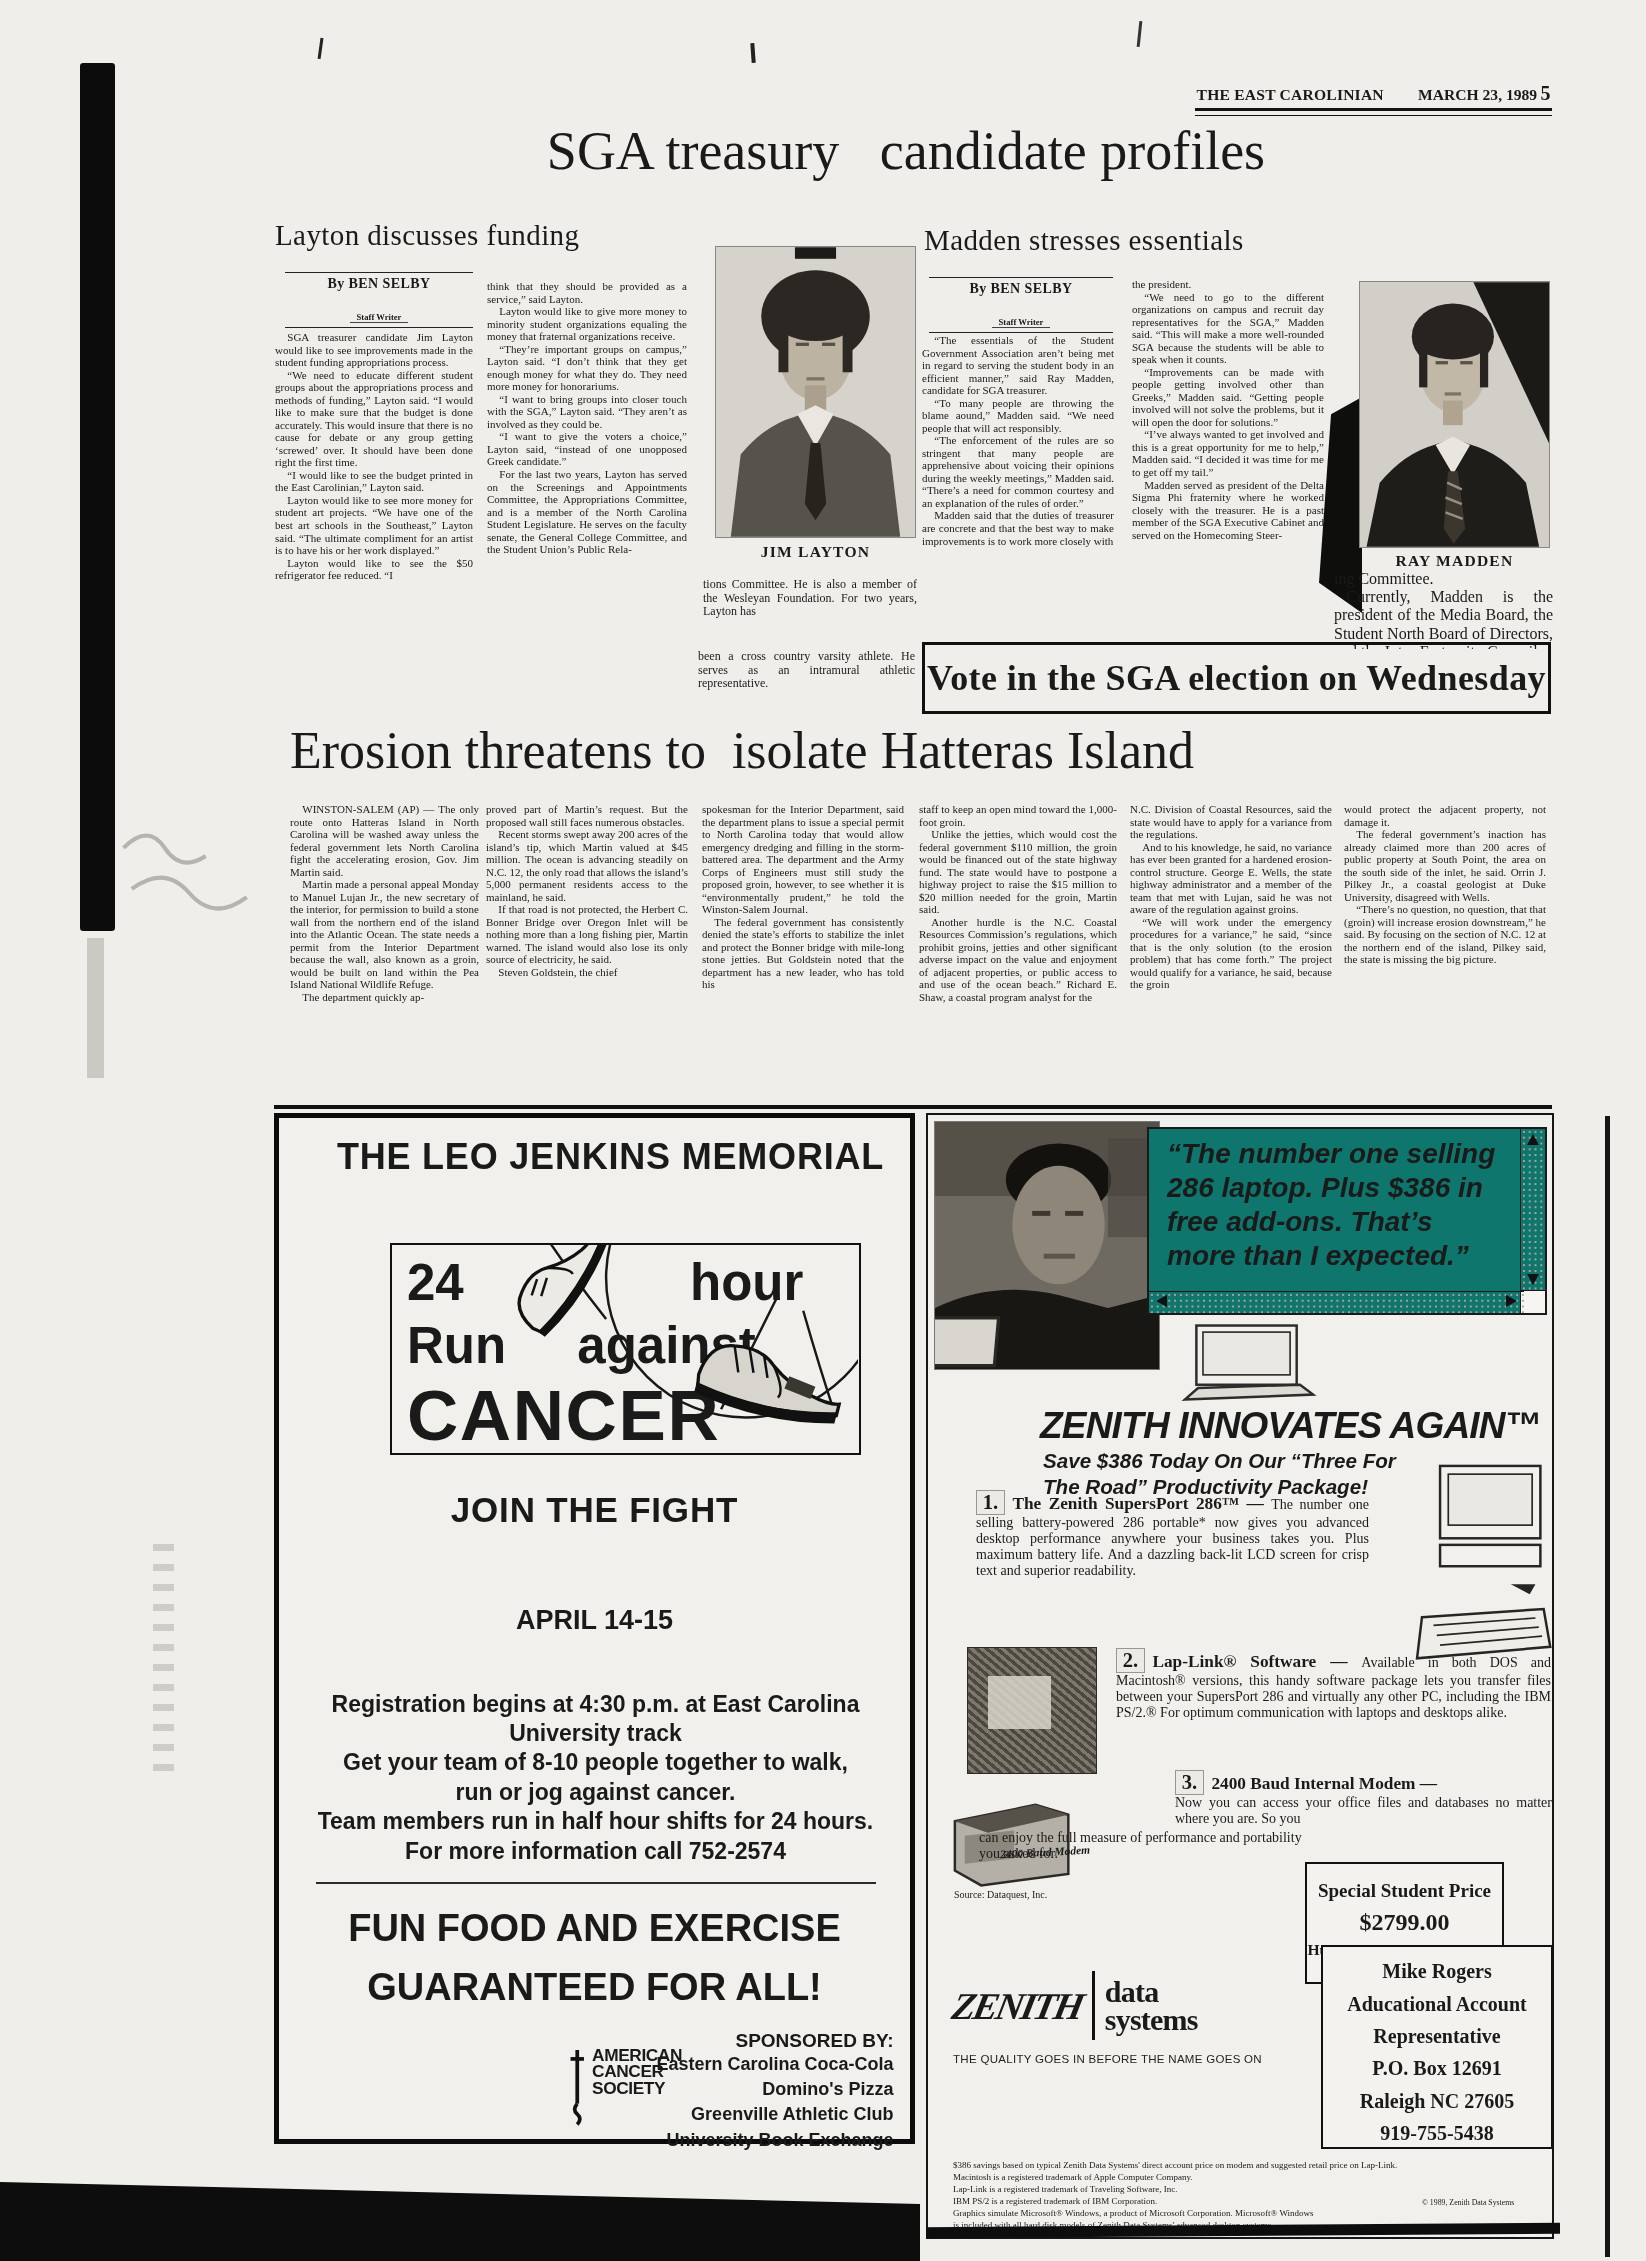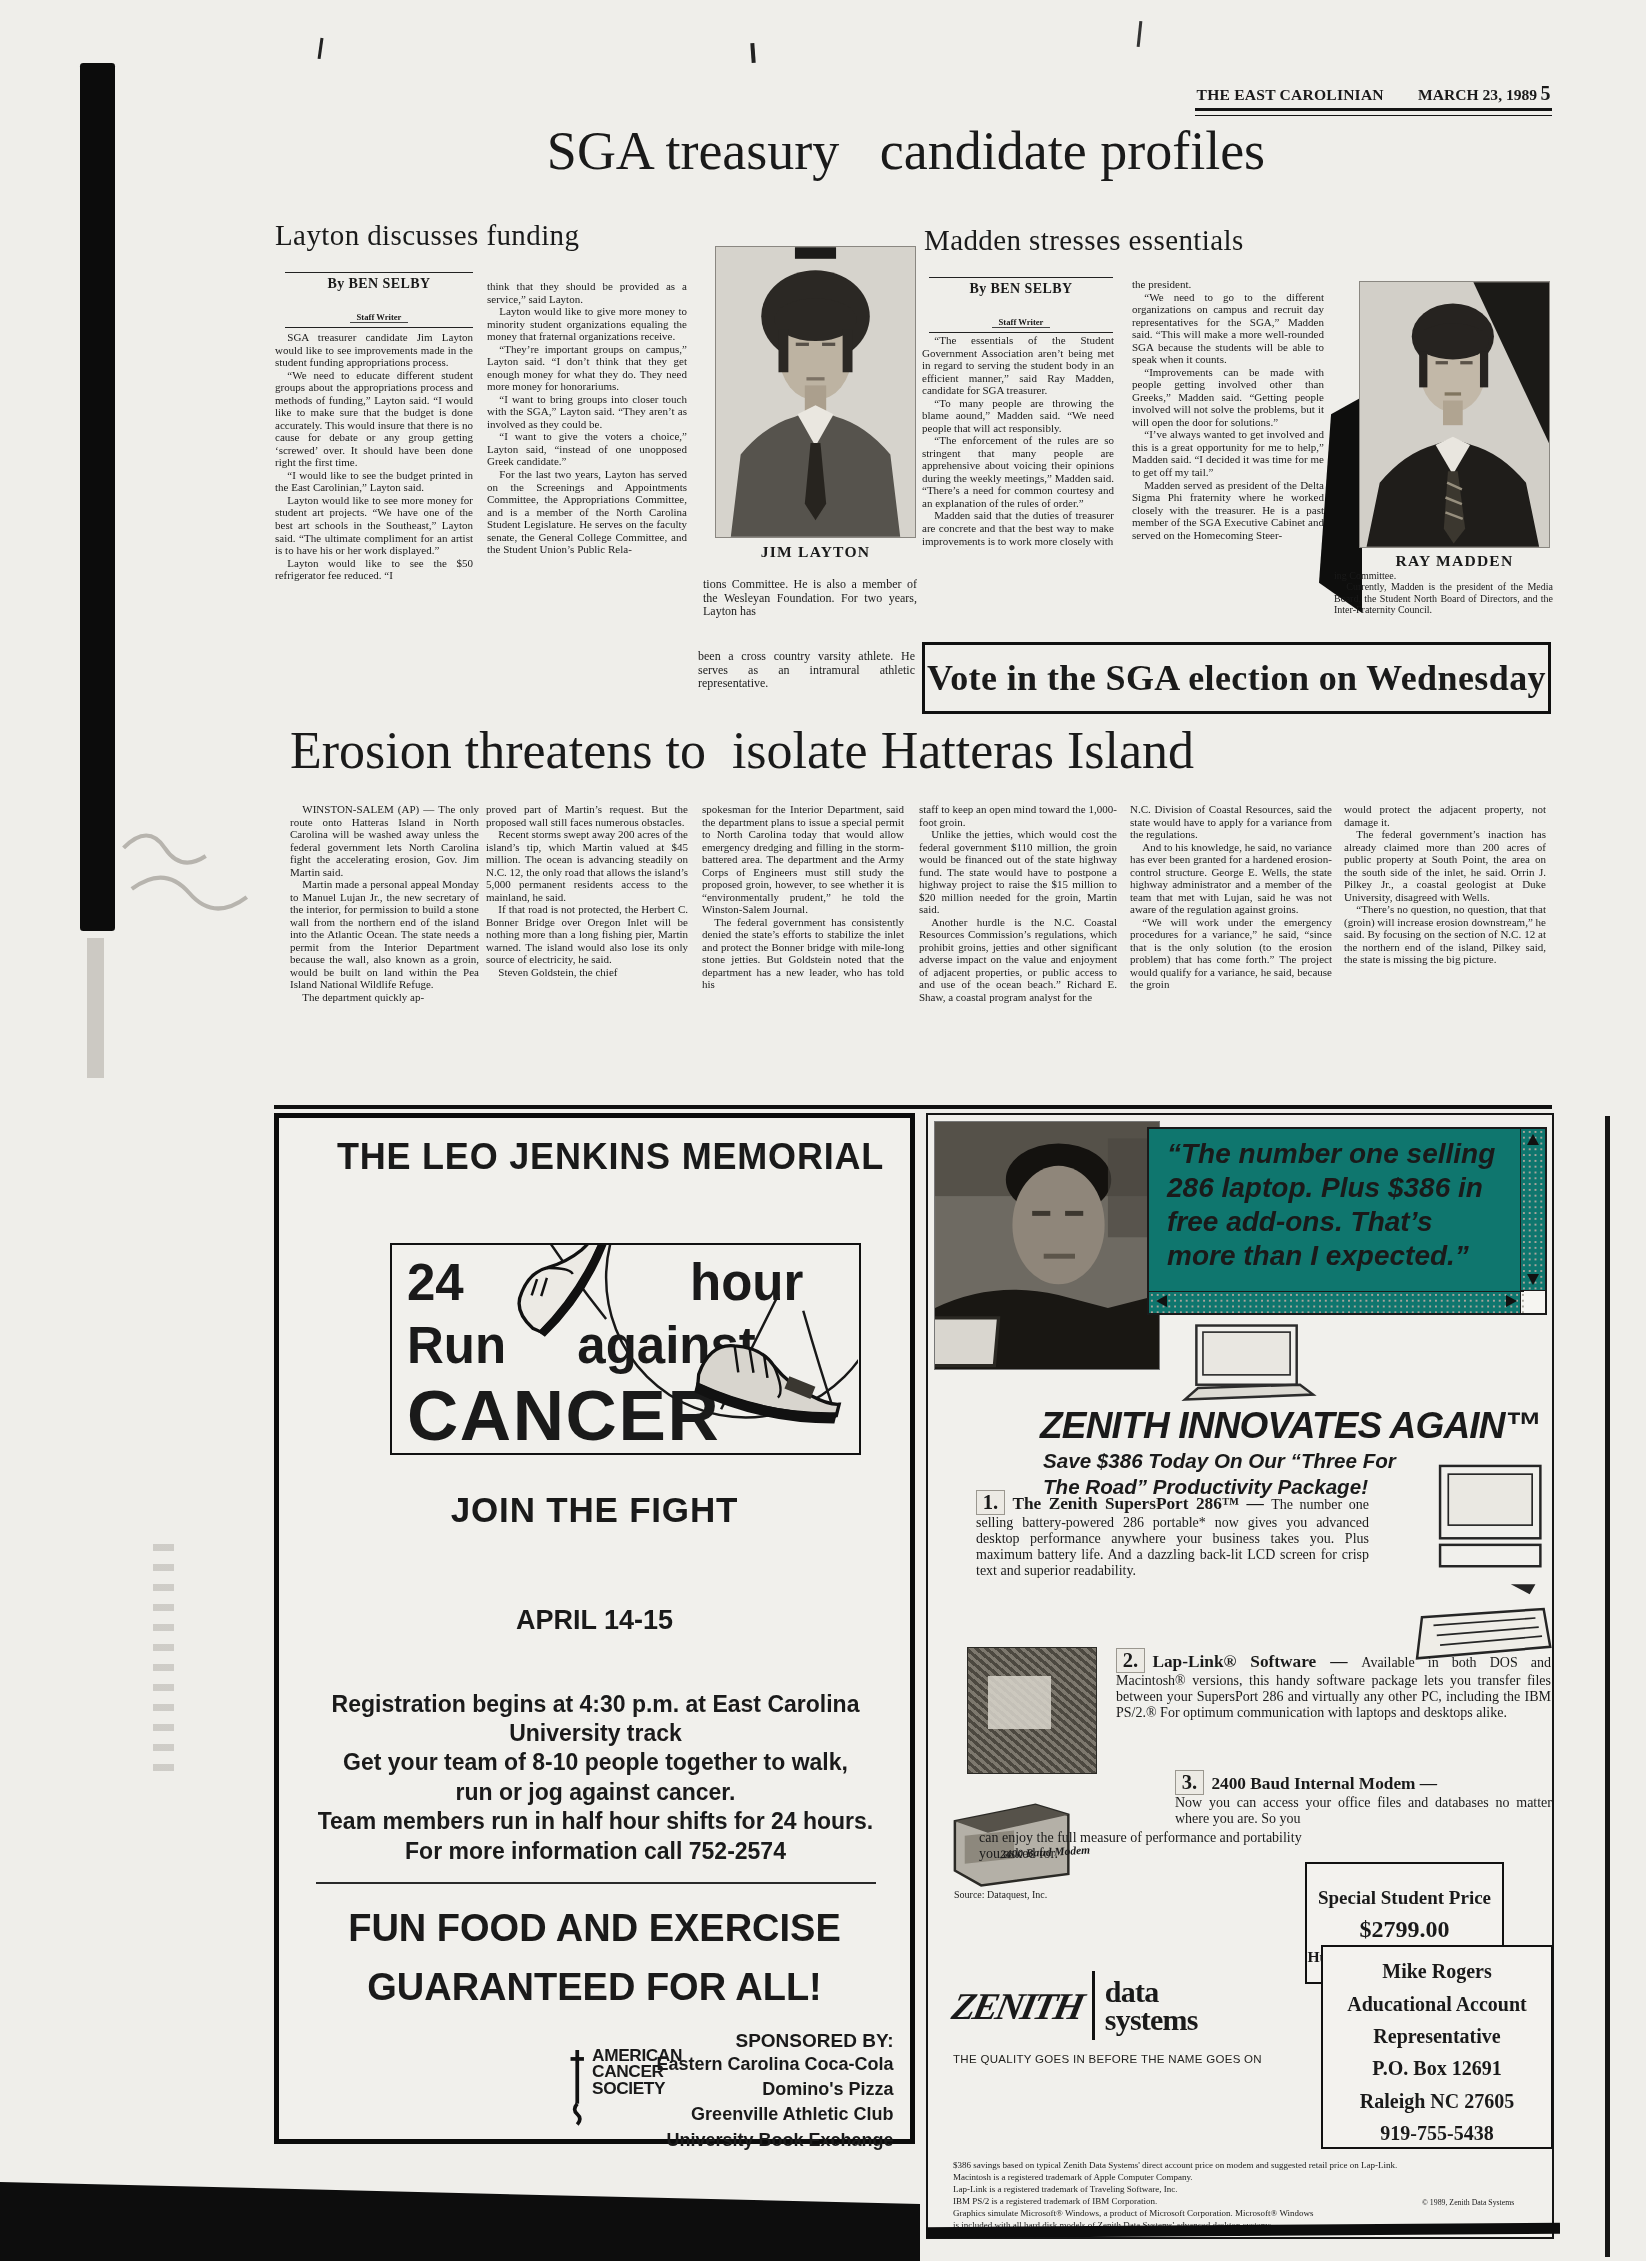--- a/index.html
+++ b/index.html
@@ -148,21 +148,21 @@
       <rect x="101" y="144" width="24" height="30" fill="#b0a491"></rect>
       <path d="M8 322 L24 244 Q54 208 90 198 L113 190 L136 198 Q172 208 202 244 L218 322 Z" fill="#1f1d1a"></path>
       <path d="M92 198 L113 234 L134 198 L113 188 Z" fill="#e9e6df"></path>
       <path d="M107 230 L119 230 L128 300 L114 318 L102 300 Z" fill="#3b372f"></path>
       <line x1="106" y1="244" x2="124" y2="252" stroke="#978f7e" stroke-width="3"></line>
       <line x1="104" y1="262" x2="124" y2="270" stroke="#978f7e" stroke-width="3"></line>
       <line x1="104" y1="280" x2="125" y2="288" stroke="#978f7e" stroke-width="3"></line>
     </svg>
   </div>
   <div class="abs photocap" style="left:1360px;top:552px;width:189px">RAY MADDEN</div>
-  <div class="abs news cont" style="left:1334px;top:570px;width:219px;height:79px;font-size:10px">
+  <div class="abs news cont" style="left:1334px;top:570px;width:219px;height:79px;font-size:16px">
       <p>ing Committee.</p>
       <p>Currently, Madden is the president of the Media Board, the Student North Board of Directors, and the Inter-Fraternity Council.</p>
     </div>
 
   <div class="abs" style="left:922px;top:642px;width:629px;height:72px;border:3.3px solid #101010;display:flex;align-items:center;justify-content:center">
     <span style="font-size:36px;font-weight:bold;letter-spacing:0.4px">Vote in the SGA election on Wednesday</span>
   </div>
 
   <div class="abs pre" style="left:290px;top:721px;width:1259px;font-size:52px;font-weight:500">Erosion threatens to  isolate Hatteras Island</div>
   <div class="abs news" style="left:290px;top:803px;width:189px;height:298px">
@@ -331,21 +331,21 @@
     <div class="abs" style="left:72px;top:731px;font-size:11.5px;font-style:italic;font-weight:bold;transform:rotate(-3deg)">2400 Baud Modem</div>
 
     <p class="abs itempara" style="left:247px;top:655px;width:377px">
       <span class="numbox">3.</span><span class="ititle">2400 Baud Internal Modem — </span><br>
       <span class="ibody">Now you can access your office files and databases no matter where you are. So you</span>
     </p>
     <p class="abs itempara ibody" style="left:51px;top:715px;width:323px;text-align:left">can enjoy the full measure of performance and portability you asked for.</p>
 
     <div class="abs" style="left:26px;top:774px;font-size:10px">Source: Dataquest, Inc.</div>
 
-    <div class="abs ctr plist pricebox" style="left:377px;top:747px;width:199px;height:122px;border:2.5px solid #111;padding-top:20px;background:#f3f2ee">
+    <div class="abs ctr plist pricebox" style="left:377px;top:747px;width:199px;height:122px;border:2.5px solid #111;padding-top:13px;background:#f3f2ee">
         <p>Special Student Price</p>
         <p>$2799.00</p>
         <p>Hurry--Zenith Date Systems'</p>
         <p>Ends March 31, 1989!</p>
       </div>
 
     <div class="abs" style="left:25px;top:856px;display:flex;align-items:center;gap:10px">
       <span style="font-size:38px;font-weight:bold;font-style:italic;letter-spacing:-2.5px;transform:skewX(-12deg);display:inline-block">ZENITH</span>
       <span style="width:3.3px;height:69px;background:#111;display:inline-block"></span>
       <span class="plist logostack">

